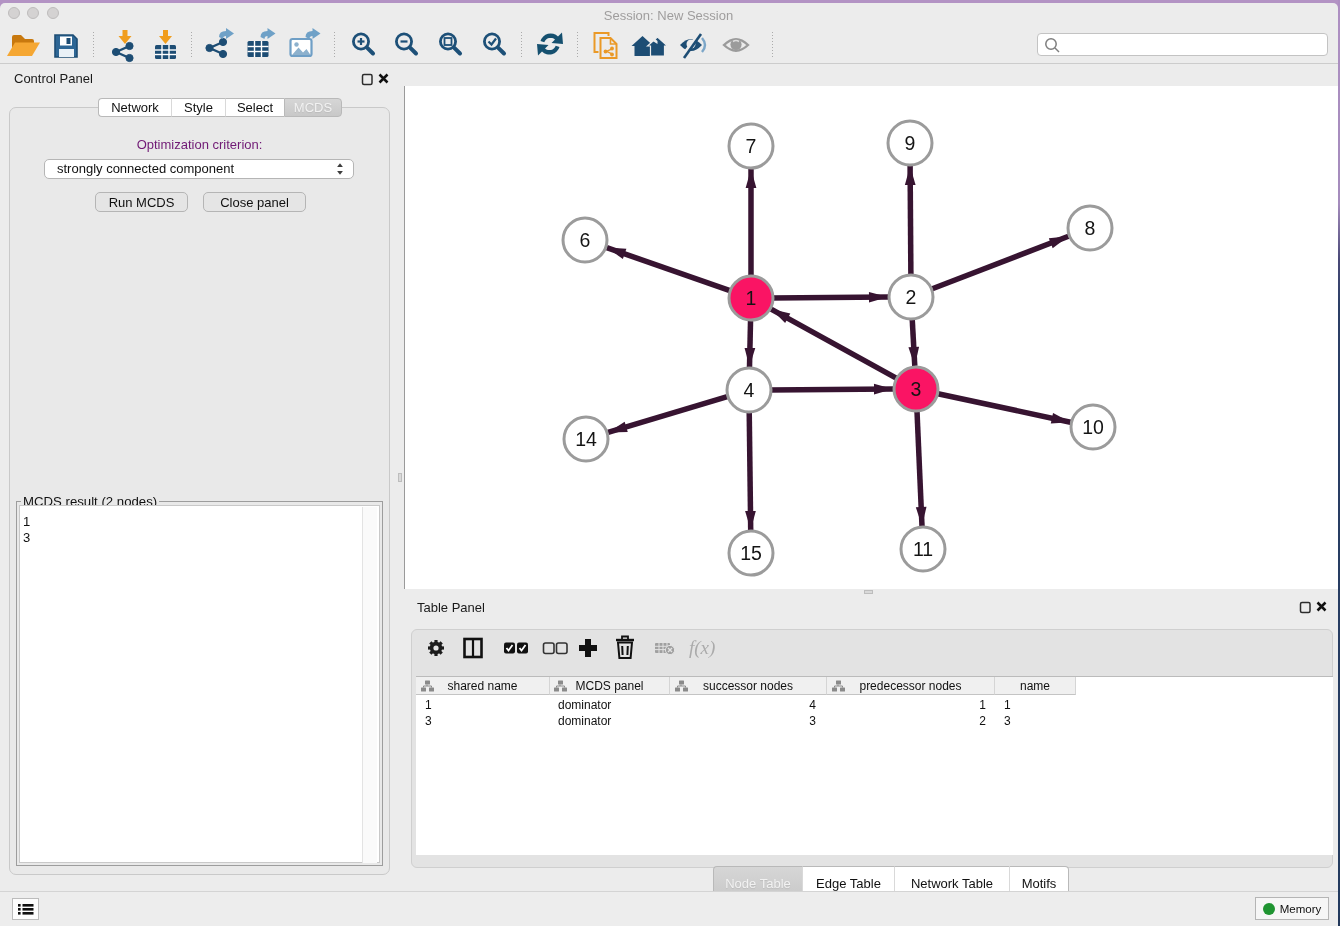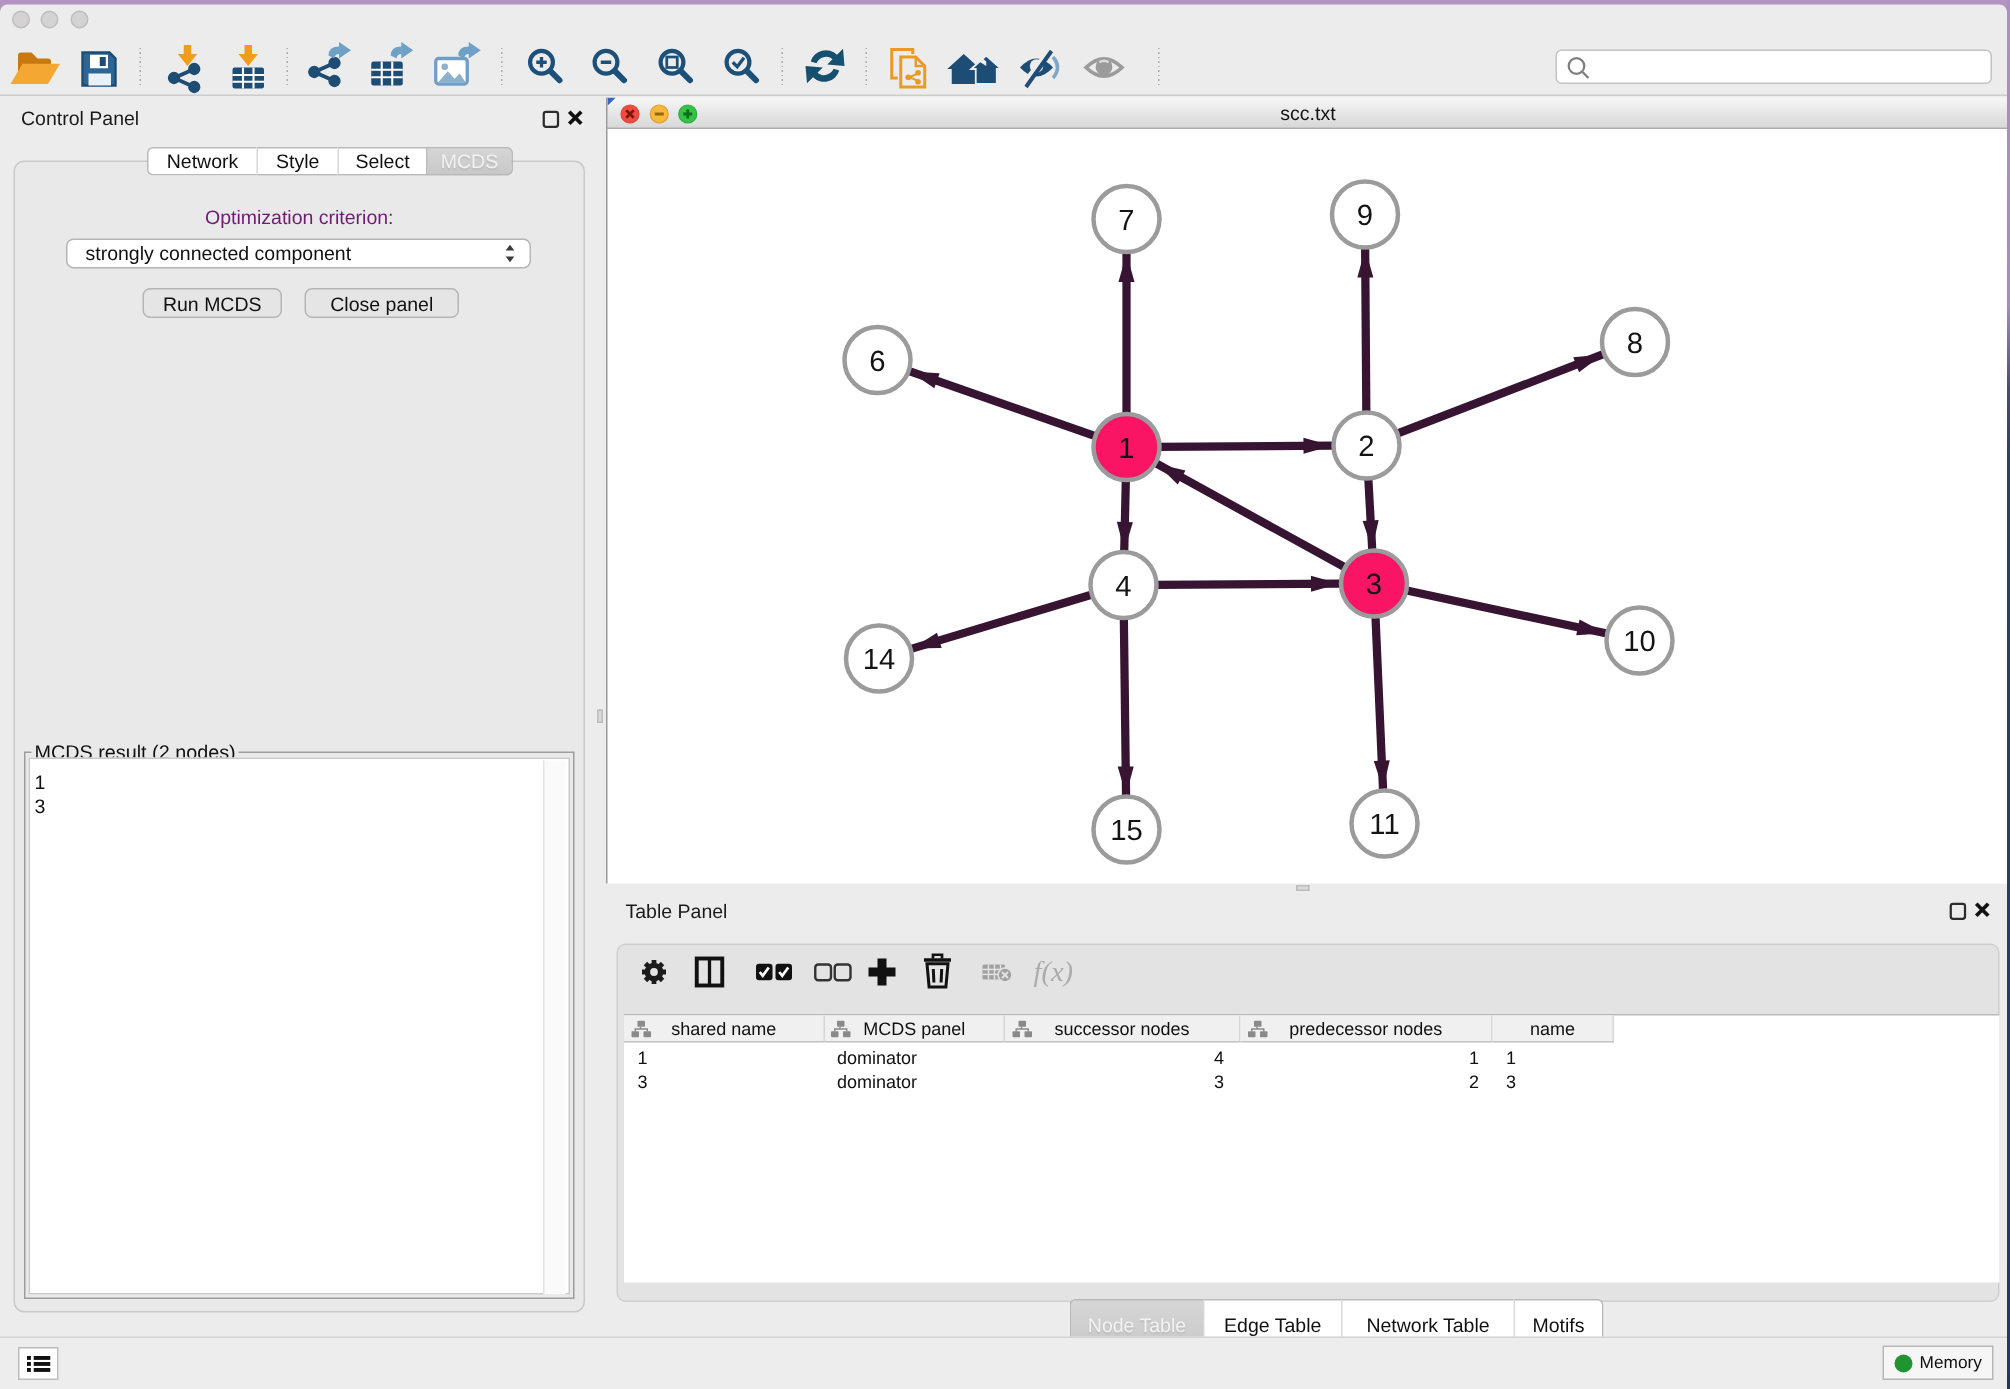--- a/index.html
+++ b/index.html
@@ -85,20 +85,21 @@
 <body>
 <div id="deskR"></div>
 <div style="position:absolute; left:0; top:916px; width:10px; height:10px; background:#22375a;"></div>
 <div style="position:absolute; left:1330px; top:916px; width:10px; height:10px; background:#22375a;"></div>
 <div id="win"></div>
 
 <div id="titlebar">
   <div class="tl" style="left:8px;"></div>
   <div class="tl" style="left:27px;"></div>
   <div class="tl" style="left:47px;"></div>
+  <div id="apptitle">Session: New Session</div>
 </div>
 
 <div id="toolbar">
 <svg width="800" height="36" viewBox="0 0 800 36" style="position:absolute;left:0;top:0;">
 
   <g>
     <path d="M12,29 L12,10 Q12,8 14,8 L21,8 L25,12 L32,12 Q34,12 34,14 L34,17 L15,17 Z" fill="#c8790f"></path>
     <path d="M7,29 L15,15.5 L40,15.5 L32,29 Z" fill="#f5a733"></path>
   </g>
 
@@ -255,32 +256,20 @@
 <div class="btn" style="left:95px; top:192px; width:93px;">Run MCDS</div>
 <div class="btn" style="left:203px; top:192px; width:103px;">Close panel</div>
 <div id="fieldset"></div>
 <div id="fs-legend">MCDS result (2 nodes)</div>
 <div id="fs-white">
     <div style="padding:8px 0 0 3px; line-height:16px;">1<br>3</div>
   <div id="fs-scroll"></div>
 </div>
 
 <div id="netwin">
-  <div id="nettitle">
-    <svg width="80" height="21" viewBox="0 0 80 21" style="position:absolute;left:0;top:0;">
-      <path d="M0,0 L5.5,0 L0,5.5 Z" fill="#3566c4"></path>
-      <circle cx="15" cy="11" r="6" fill="#ef4b3f" stroke="#d8453c" stroke-width="0.8"></circle>
-      <path d="M12.5,8.5 L17.5,13.5 M17.5,8.5 L12.5,13.5" stroke="#7c150b" stroke-width="1.8"></path>
-      <circle cx="34.5" cy="11" r="6" fill="#f6b73b" stroke="#dd9f2e" stroke-width="0.8"></circle>
-      <line x1="31.5" y1="11" x2="37.5" y2="11" stroke="#95690a" stroke-width="1.9"></line>
-      <circle cx="53.5" cy="11" r="6" fill="#35c24a" stroke="#2aad3c" stroke-width="0.8"></circle>
-      <path d="M50.5,11 L56.5,11 M53.5,8 L53.5,14" stroke="#0c6e1b" stroke-width="1.9"></path>
-    </svg>
-    <div id="netname">scc.txt</div>
-  </div>
   <div id="canvas">
     <svg width="932" height="503" viewBox="0 0 932 503" style="position:absolute; left:1px; top:0;">
       <defs>
         <marker id="arr" markerWidth="21" markerHeight="12" refX="19.5" refY="5.75" orient="auto" markerUnits="userSpaceOnUse">
           <path d="M0.5,0.4 L19.5,5.75 L0.5,11.1 Z" fill="#371431"></path>
         </marker>
       </defs>
       <g stroke="#371431" stroke-width="5.5" marker-end="url(#arr)">
         <line x1="345.0" y1="192.0" x2="345.0" y2="83.0"></line>
         <line x1="326.1" y1="205.4" x2="200.7" y2="161.6"></line>

